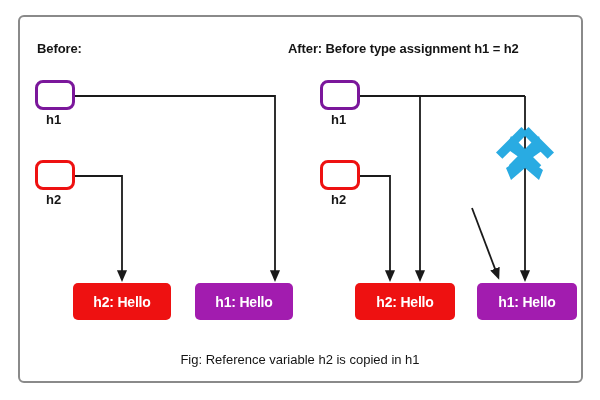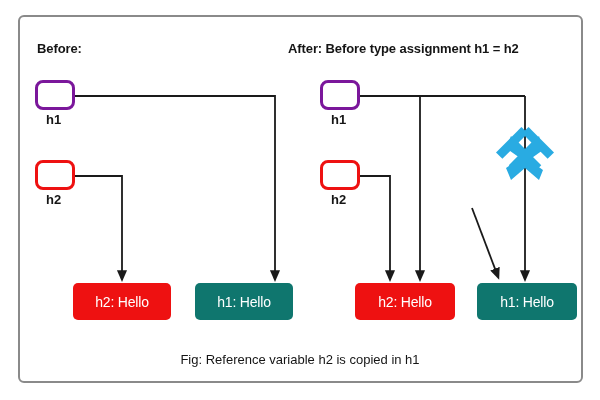--- a/index.html
+++ b/index.html
@@ -76,27 +76,27 @@
 
   .obj-box {
     position: absolute;
     height: 37px;
     border-radius: 5px;
     display: flex;
     align-items: center;
     justify-content: center;
     color: #ffffff;
     font-size: 14px;
-    font-weight: normal;
+    font-weight: bold;
     white-space: nowrap;
     letter-spacing: -0.2px;
     text-align: center;
   }
   .obj-red    { background: #EE1111; }
-  .obj-purple { background: #0f766e; }
+  .obj-purple { background: #a21caf; }
 
   #b-obj-red    { left: 73px;  top: 283px; width: 98px; }
   #b-obj-purple { left: 195px; top: 283px; width: 98px; }
   #a-obj-red    { left: 355px; top: 283px; width: 100px; }
   #a-obj-purple { left: 477px; top: 283px; width: 100px; }
 
   #garbage-note {
     position: absolute;
     left: 437px;
     top: 142px;

